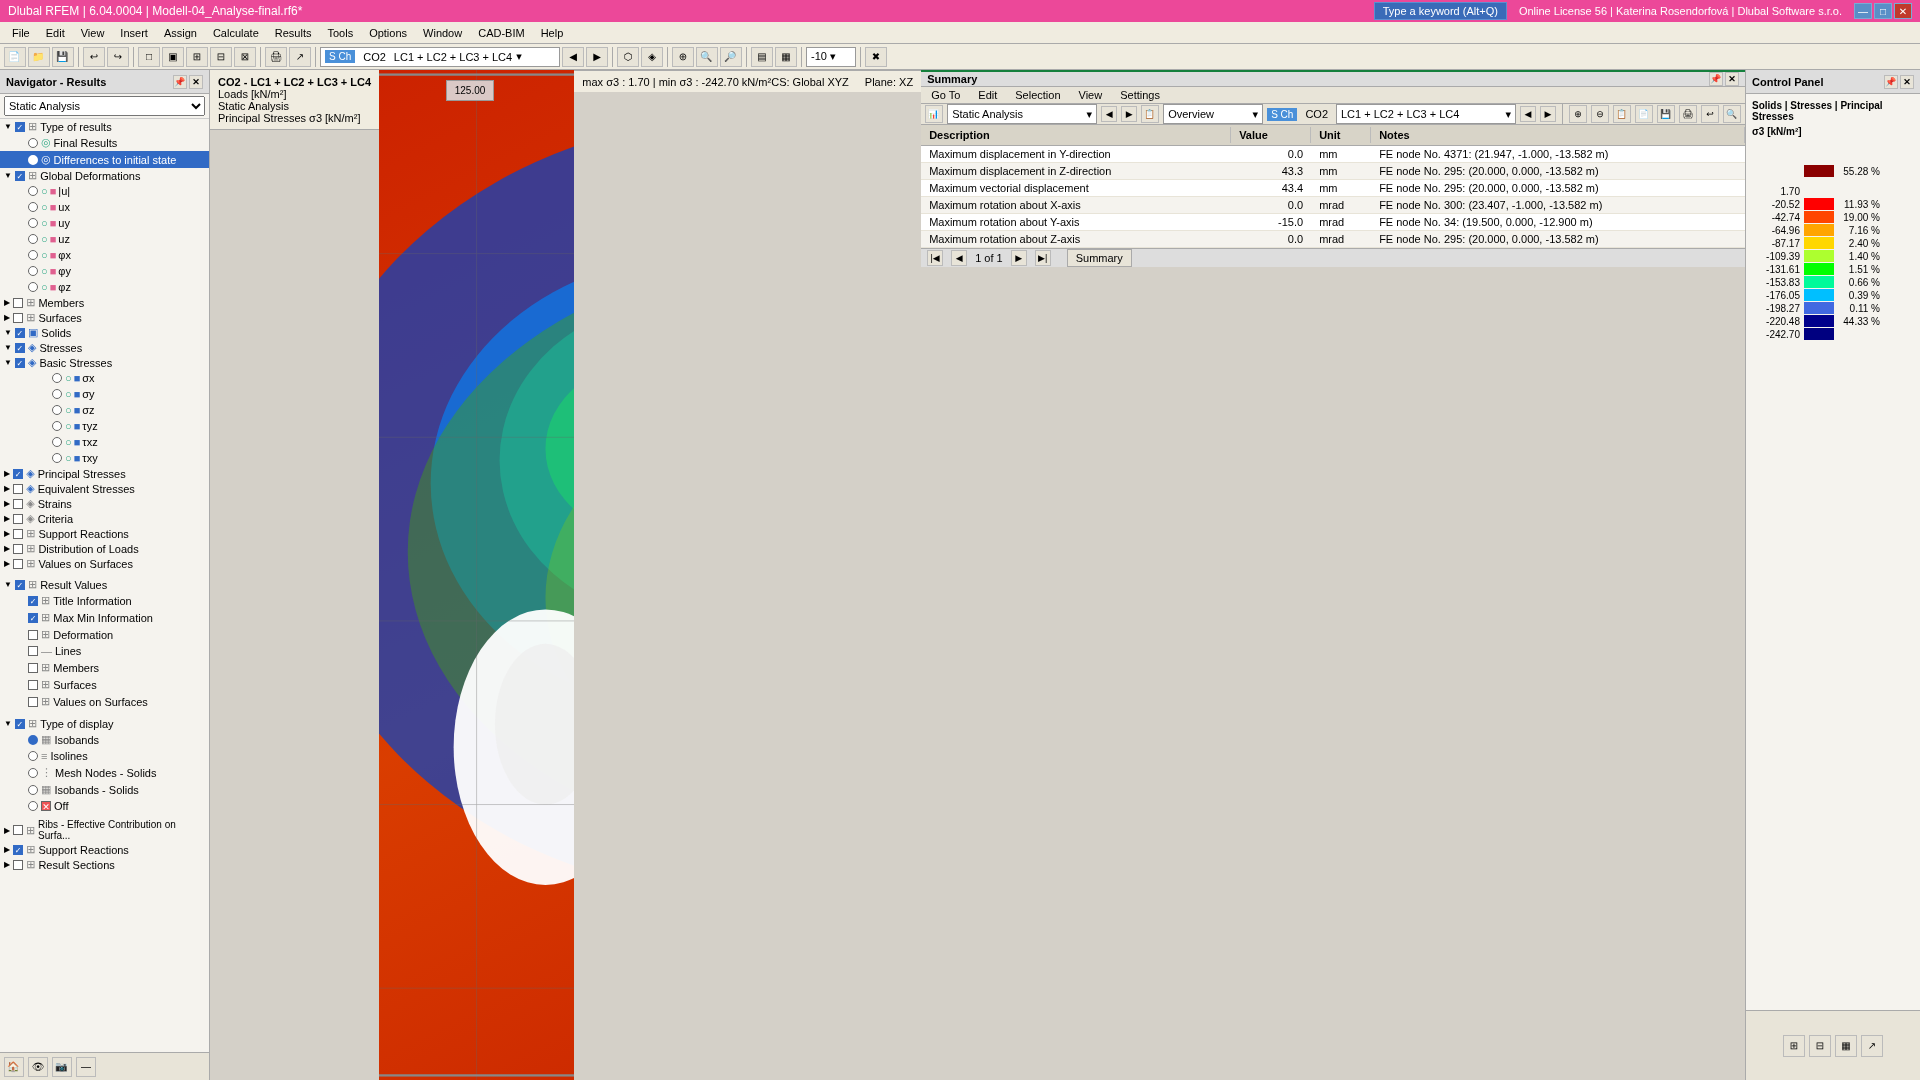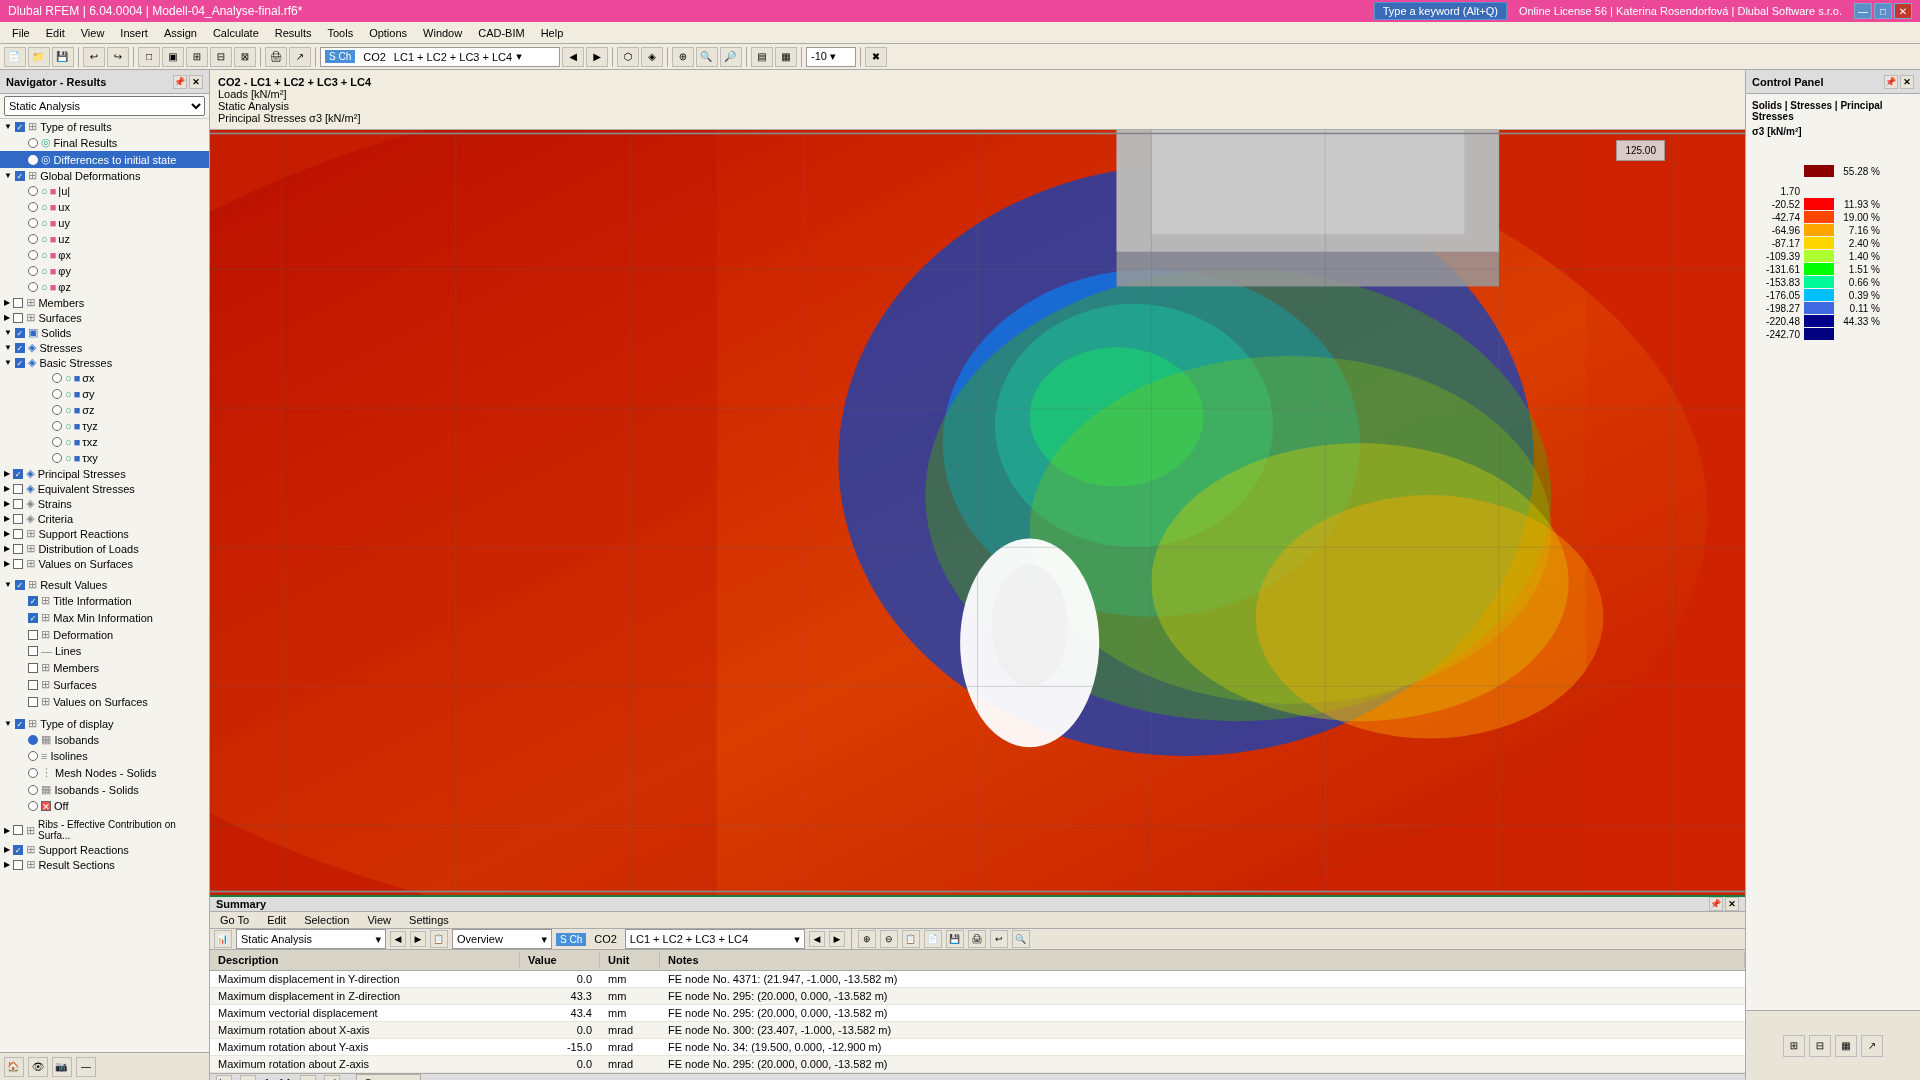--- a/index.html
+++ b/index.html
@@ -67,21 +67,21 @@
 
     .combo-dropdown { height: 20px; border: 1px solid #999; background: #fff; padding: 0 4px; font-size: 11px; }
 
     #right-panel-bottom { height: 70px; border-top: 1px solid #aaa; background: #e8e4d8; display: flex; gap: 4px; align-items: center; justify-content: center; padding: 4px; }
 
     .statusbar-right { display: flex; gap: 16px; margin-left: auto; font-size: 11px; }
     
     
     #wrapper { width: 1920px; height: 1080px; display: flex; flex-direction: column; }
     #main-content { display: flex; flex: 1; overflow: hidden; }
-    #center-column { flex: 1; display: flex; flex-direction: column; }
+    #center-column { flex: 1; display: flex; flex-direction: row; }
     #viewport-area { flex: 1; position: relative; overflow: hidden; }
 
     .active-radio { display: inline-block; width: 10px; height: 10px; border-radius: 50%; border: 2px solid #316ac5; background: #316ac5; margin-right: 3px; }
     .inactive-radio { display: inline-block; width: 10px; height: 10px; border-radius: 50%; border: 1px solid #666; background: #fff; margin-right: 3px; }
     .check-checked { display: inline-block; width: 10px; height: 10px; border: 1px solid #316ac5; background: #316ac5; color: #fff; font-size: 8px; text-align: center; line-height: 10px; margin-right: 3px; }
     .check-unchecked { display: inline-block; width: 10px; height: 10px; border: 1px solid #666; background: #fff; margin-right: 3px; }
   </style>
 </head>
 <body>
 
@@ -558,20 +558,31 @@
           </g>
 
           <rect x="2" y="2" width="996" height="436" stroke="#888" stroke-width="1" fill="none"></rect>
         </svg>
 
         <div id="model-info">
           <span>125.00</span>
         </div>
       </div>
 
+      <div id="status-bar">
+        <span>
+          <span>max σ3 : 1.70</span>
+          <span> | </span>
+          <span>min σ3 : -242.70 kN/m²</span>
+        </span>
+        <div class="statusbar-right">
+          <span>CS: Global XYZ</span>
+          <span>Plane: XZ</span>
+        </div>
+      </div>
 
       <div id="bottom-panel">
         <div id="summary-header">
           <span>Summary</span>
           <div style="display:flex;gap:2px;">
             <div class="tb-btn" style="width:14px;height:14px;font-size:9px;">📌</div>
             <div class="tb-btn" style="width:14px;height:14px;font-size:9px;">✕</div>
           </div>
         </div>
         <div id="summary-toolbar">

